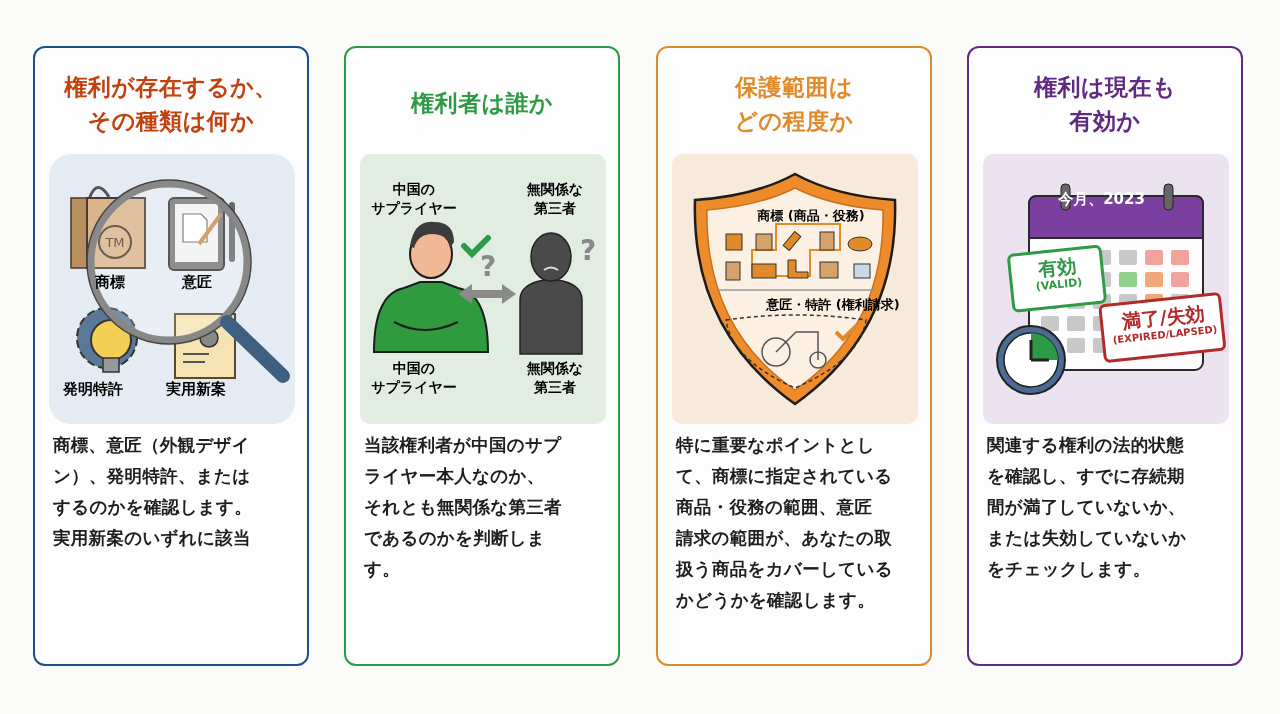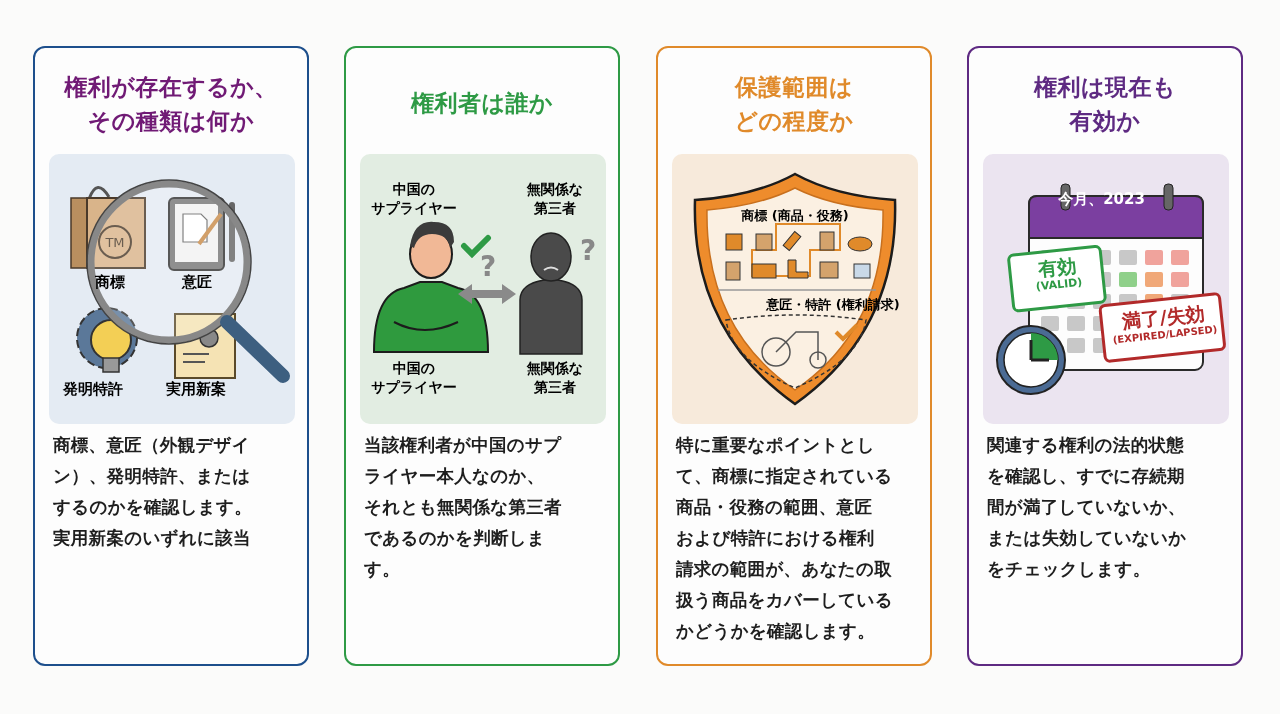--- a/index.html
+++ b/index.html
@@ -13,25 +13,25 @@
   #c2{left:344px;border-color:#2e9a45;}
   #c3{left:656px;border-color:#e08a2a;}
   #c4{left:967px;border-color:#5e2a82;}
   .lbl{position:absolute;font-weight:bold;font-size:14px;color:#000000;text-align:center;line-height:19px;}
   svg{position:absolute;left:0;top:0;}
 </style>
 </head>
 <body>
 
 <div class="card" id="c1">
-  <div class="title" style="top:22px;color:#701a75;">
+  <div class="title" style="top:22px;color:#c2410c;">
     <div>権利が存在するか、</div>
     <div>その種類は何か</div>
   </div>
-  <div class="panel" style="background:#e4ebf3;">
+  <div class="panel" style="background:#e4ebf3;border-radius:22px;">
     <svg width="246" height="270" viewBox="0 0 246 270">
 
       <g>
         <path d="M40 45 q8-22 20 -2" stroke="#555" stroke-width="3" fill="none"></path>
         <rect x="22" y="44" width="20" height="70" fill="#b98f5f" stroke="#4a3a2a" stroke-width="1.5"></rect>
         <rect x="38" y="44" width="58" height="70" fill="#d9b48a" stroke="#4a3a2a" stroke-width="2"></rect>
         <circle cx="66" cy="88" r="16" fill="none" stroke="#4a3a2a" stroke-width="2"></circle>
         <text x="66" y="93" font-size="13" text-anchor="middle" fill="#4a3a2a" font-family="DejaVu Sans, sans-serif">TM</text>
       </g>
 
@@ -149,28 +149,27 @@
       </g>
       <line x1="46" y1="136" x2="204" y2="136" stroke="#999" stroke-width="1.5"></line>
       <path d="M54 166 q70 -10 140 0 q-6 40 -71 68 q-63 -28 -69 -68z" fill="none" stroke="#333" stroke-width="1.5" stroke-dasharray="4 3"></path>
       <g stroke="#555" stroke-width="1.5" fill="none">
         <circle cx="104" cy="198" r="14"></circle>
         <circle cx="146" cy="206" r="8"></circle>
         <path d="M104 198 l20-20 h22 v28"></path>
       </g>
       <path d="M164 178 l7 7 l14-14" stroke="#e08a2a" stroke-width="4" fill="none"></path>
     </svg>
-    <div class="lbl" style="left:0;width:246px;top:52px;font-size:13px;">商標 (商品・役務)</div>
+    <div class="lbl" style="left:0;width:246px;top:52px;font-size:13px;padding-left:16px;">商標 (商品・役務)</div>
     <div class="lbl" style="left:16px;width:290px;top:141px;font-size:13px;">意匠・特許 (権利請求)</div>
   </div>
   <div class="desc">
     <div>特に重要なポイントとし</div>
     <div>て、商標に指定されている</div>
     <div>商品・役務の範囲、意匠</div>
-    <div>および特許における権利</div>
     <div>請求の範囲が、あなたの取</div>
     <div>扱う商品をカバーしている</div>
     <div>かどうかを確認します。</div>
   </div>
 </div>
 
 <div class="card" id="c4">
   <div class="title" style="top:22px;color:#5e2a82;">
     <div>権利は現在も</div>
     <div>有効か</div>

